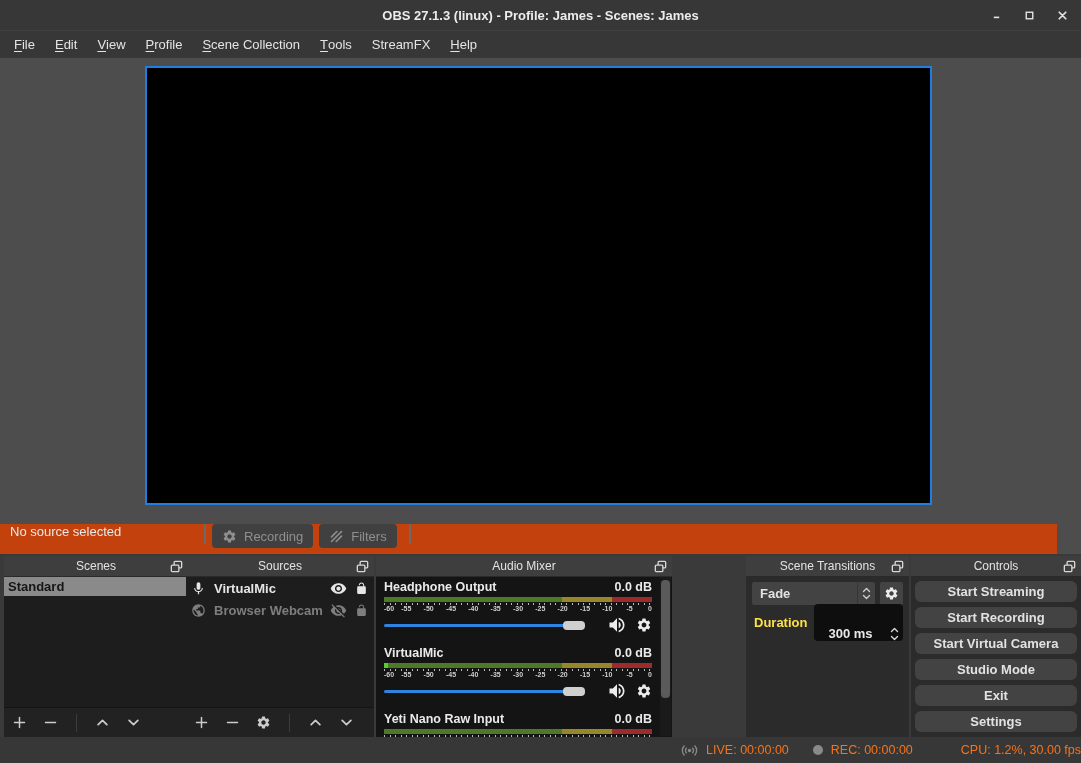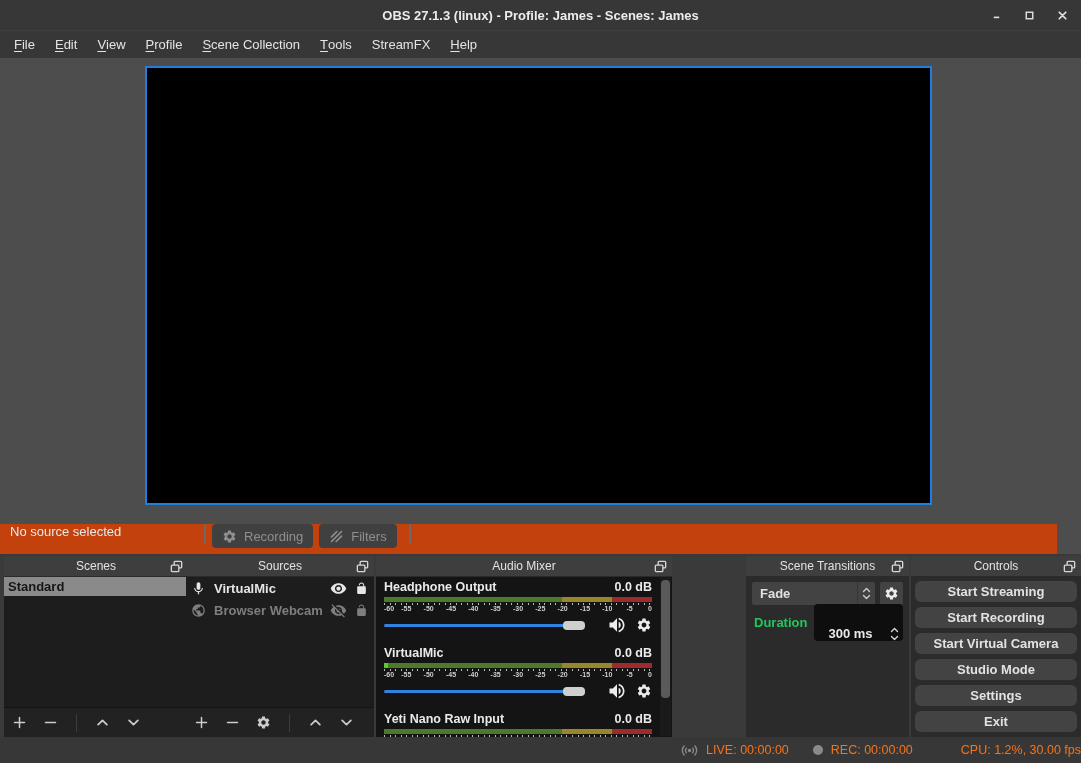--- a/index.html
+++ b/index.html
@@ -107,21 +107,21 @@
   .combo { flex:1; background:#434343; border-radius:2px; display:flex; align-items:center;
     font-size:13px; padding-left:8px; color:#e2e2e2; }
   .combo-arrows { margin-left:auto; width:18px; height:100%; border-left:1px solid #353535;
     display:flex; flex-direction:column; align-items:center; justify-content:center;
     gap:1px; color:#cfcfcf; }
   .combo-arrows .icon, .spin-arrows .icon { width:9px; height:6px; }
   .gear-btn { width:23px; height:23px; background:#434343; border-radius:2px;
     display:flex; align-items:center; justify-content:center; color:#ececec; }
   .gear-btn .icon { width:15px; height:15px; }
   .trans-row2 { display:flex; align-items:center; margin-top:6px; height:23px; font-size:13px; }
-  .dur-label { width:62px; padding-left:2px; color:#22c55e; }
+  .dur-label { width:62px; padding-left:2px; color:#fde047; }
   .spinbox { flex:1; background:#0e0e0e; border-radius:4px; height:37px; display:flex;
     align-items:flex-end; }
   .spin-val { flex:1; text-align:center; font-size:13px; color:#e8e8e8; }
   .spin-arrows { width:16px; display:flex; flex-direction:column; gap:2px; align-items:center;
     color:#d8d8d8; padding-right:2px; }
 
   
   .controls-body { background:#2b2b2b; padding:4px 4px; display:flex; flex-direction:column; gap:5px; }
   .ctl-btn { height:21px; background:#434343; border-radius:6px; color:#e2e2e2; font-size:13px;
     display:flex; align-items:center; justify-content:center; }
@@ -489,22 +489,22 @@
             <rect x="5.5" y="2.5" width="8" height="7" rx="1"></rect>
             <rect x="2.5" y="6.5" width="8" height="7" rx="1" fill="#3e3e3e"></rect>
           </svg>
         </span>
     </div>
     <div class="dock-body controls-body" id="controls-buttons">
         <div class="ctl-btn">Start Streaming</div>
         <div class="ctl-btn">Start Recording</div>
         <div class="ctl-btn">Start Virtual Camera</div>
         <div class="ctl-btn">Studio Mode</div>
+        <div class="ctl-btn">Exit</div>
         <div class="ctl-btn">Settings</div>
-        <div class="ctl-btn">Exit</div>
       </div>
   </section>
 
 </div>
 
 <div class="statusbar">
   <span class="broadcast icon">
       <svg viewBox="0 0 24 24" fill="none" stroke="currentColor" stroke-width="1.7">
         <circle cx="12" cy="12" r="2.1" fill="currentColor" stroke="none"></circle>
         <path d="M8.46 15.54a5 5 0 0 1 0-7.08M15.54 8.46a5 5 0 0 1 0 7.08M5.64 18.36a9 9 0 0 1 0-12.72M18.36 5.64a9 9 0 0 1 0 12.72"></path>

